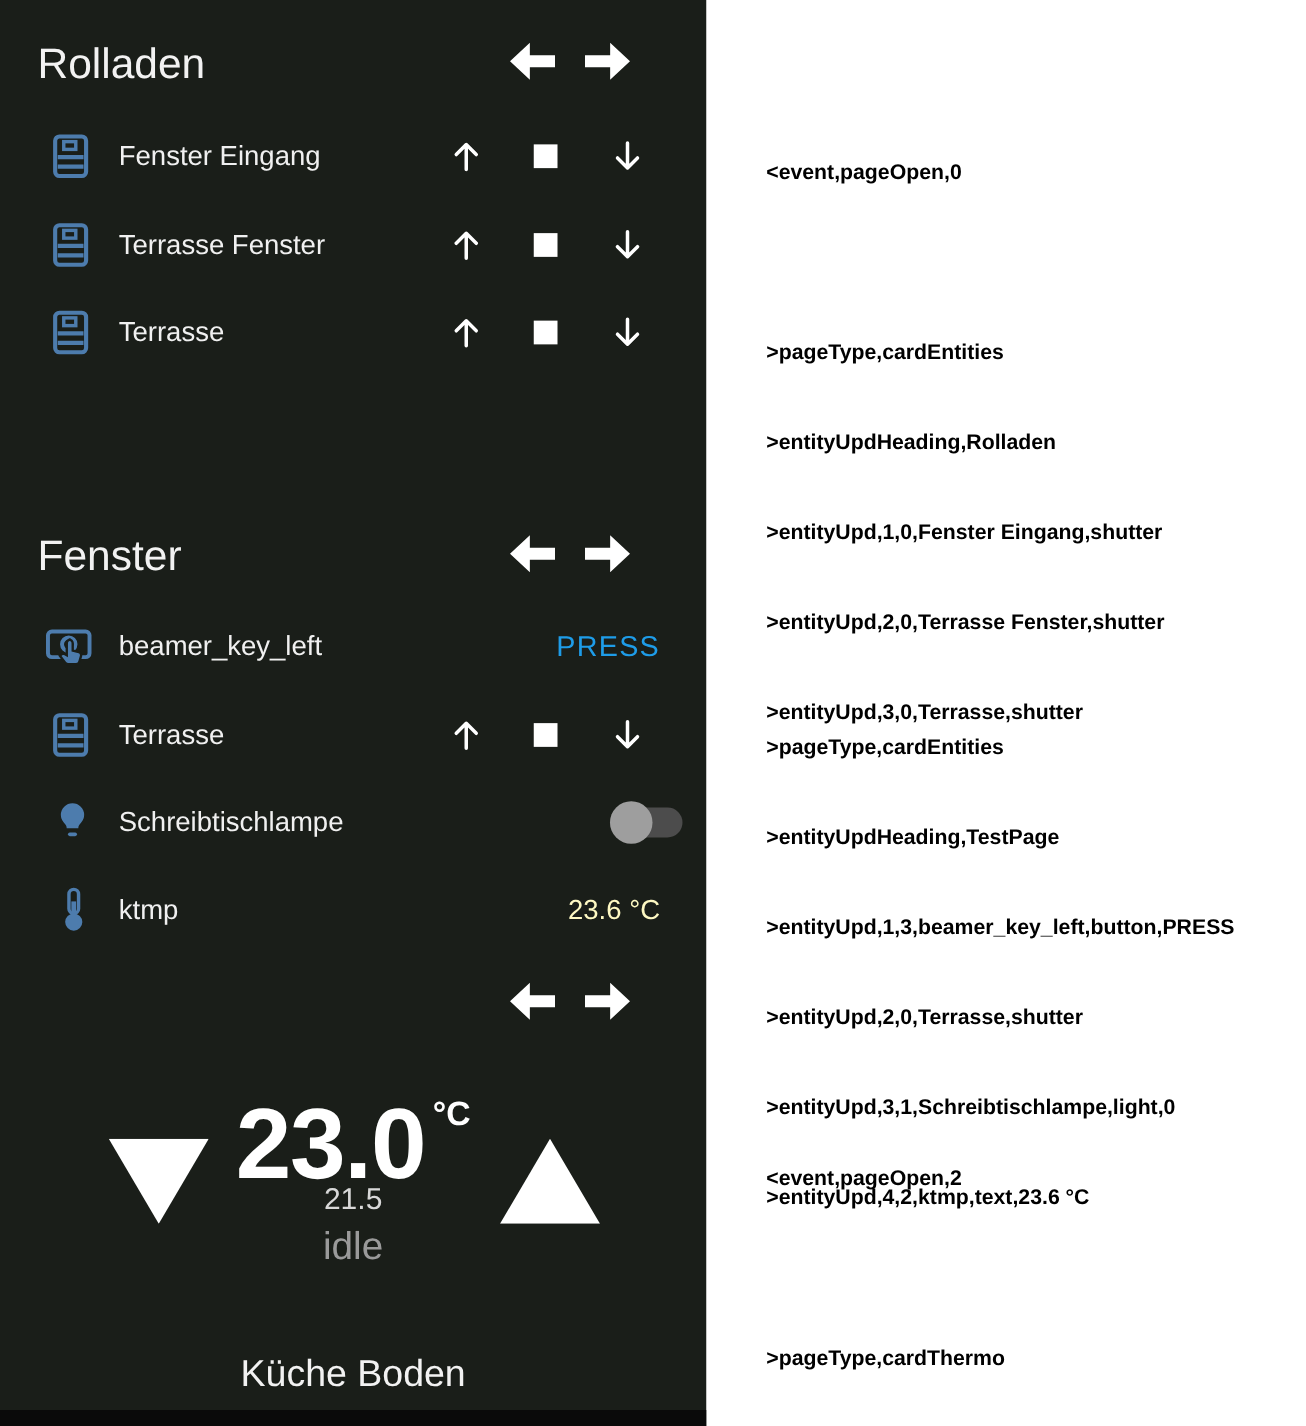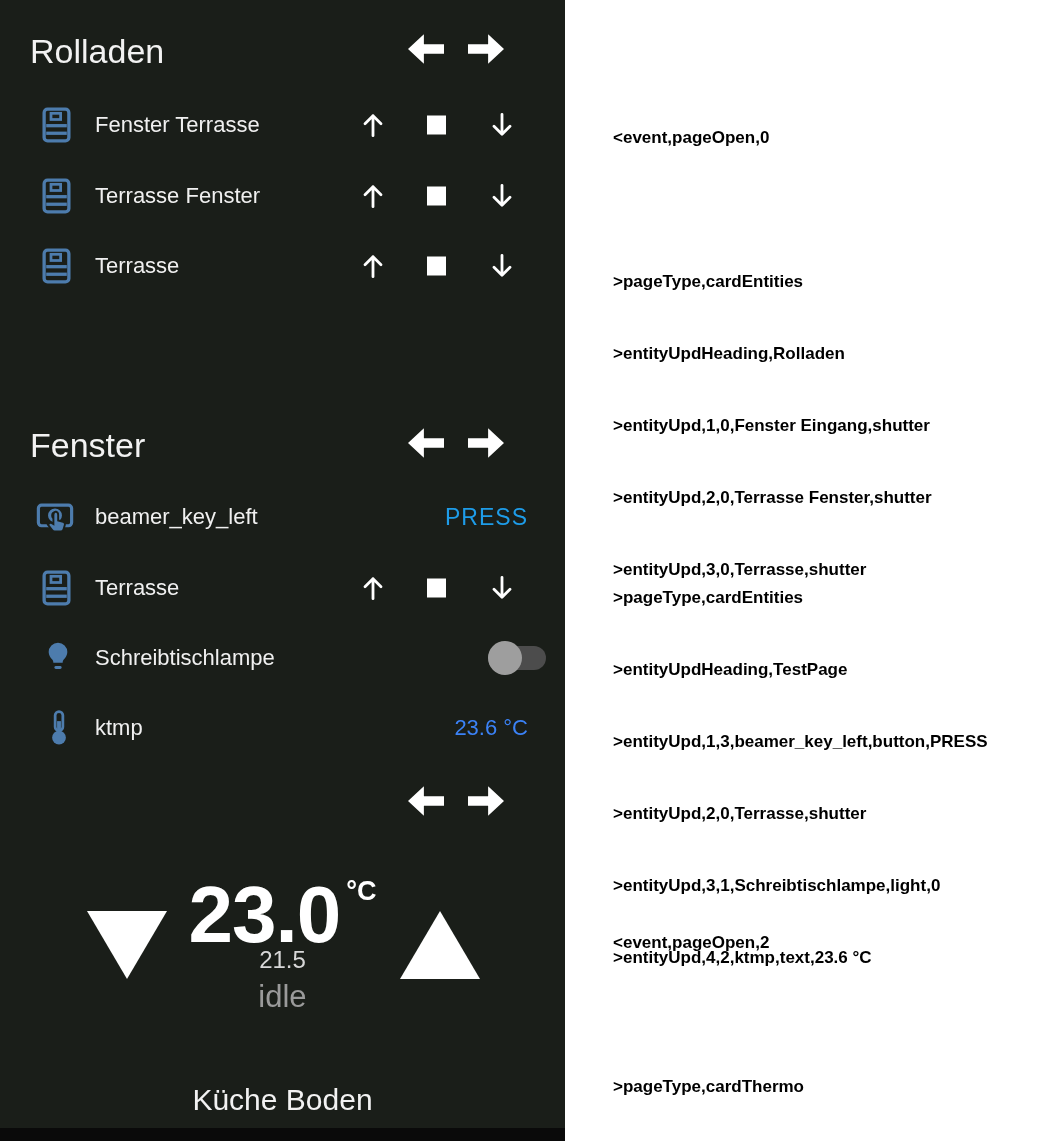--- a/index.html
+++ b/index.html
@@ -16,21 +16,21 @@
   .row .label { position:absolute; left:95px; top:50%; transform:translateY(-50%);
                 font-size:22px; color:#f0f0f0; white-space:nowrap; }
   .ctl { position:absolute; top:50%; transform:translateY(-50%); cursor:pointer; }
   .ctl-up   { left:357px; }
   .ctl-stop { left:427px; }
   .ctl-down { left:486px; }
   .stop-square { width:19px; height:19px; background:#ffffff; }
   .press-label { position:absolute; right:37px; top:50%; transform:translateY(-50%);
                  font-size:23px; font-weight:400; color:#1e9ce8; letter-spacing:1px; cursor:pointer; }
   .value-label { position:absolute; right:37px; top:50%; transform:translateY(-50%);
-                 font-size:22px; color:#3b82f6; }
+                 font-size:22px; color:#fef9c3; }
   .switch { position:absolute; left:488px; top:50%; transform:translateY(-50%);
             width:58px; height:34px; cursor:pointer; }
   .switch .track { position:absolute; left:0; top:5px; width:58px; height:24px;
                    border-radius:12px; background:#4c4c4c; }
   .switch .knob { position:absolute; left:0; top:0; width:34px; height:34px;
                   border-radius:50%; background:#9e9e9e; }
 
   
   .temp-wrap { position:absolute; left:0; top:835px; width:565px; text-align:center;
                font-weight:700; color:#ffffff; white-space:nowrap;margin-top:34px; }
@@ -65,21 +65,21 @@
       <path d="M19 0 L34 14 L19 28 V18.5 H0 V9.5 H19 Z" fill="#ffffff"></path>
     </svg>
 
     <div class="row" style="top:101px;">
       <svg class="icon" width="33" height="40" viewBox="0 0 24 28">
         <rect x="3" y="2.5" width="18" height="23" rx="2.5" fill="none" stroke="#4d7cad" stroke-width="2.4"></rect>
         <rect x="8" y="5.5" width="7" height="4.5" fill="none" stroke="#4d7cad" stroke-width="2"></rect>
         <line x1="4.5" y1="14.5" x2="19.5" y2="14.5" stroke="#4d7cad" stroke-width="2.4"></line>
         <line x1="4.5" y1="20" x2="19.5" y2="20" stroke="#4d7cad" stroke-width="2.4"></line>
       </svg>
-      <div class="label">Fenster Terrasse</div>
+      <div class="label">Fenster Eingang</div>
       <svg class="ctl ctl-up" width="32" height="32" viewBox="0 0 24 24">
         <path d="M12 20V5 M6 11l6-6 6 6" stroke="#ffffff" stroke-width="2.1" fill="none" stroke-linecap="round" stroke-linejoin="round"></path>
       </svg>
       <div class="ctl ctl-stop stop-square"></div>
       <svg class="ctl ctl-down" width="32" height="32" viewBox="0 0 24 24">
         <path d="M12 4v15 M6 13l6 6 6-6" stroke="#ffffff" stroke-width="2.1" fill="none" stroke-linecap="round" stroke-linejoin="round"></path>
       </svg>
     </div>
 
     <div class="row" style="top:172px;">

